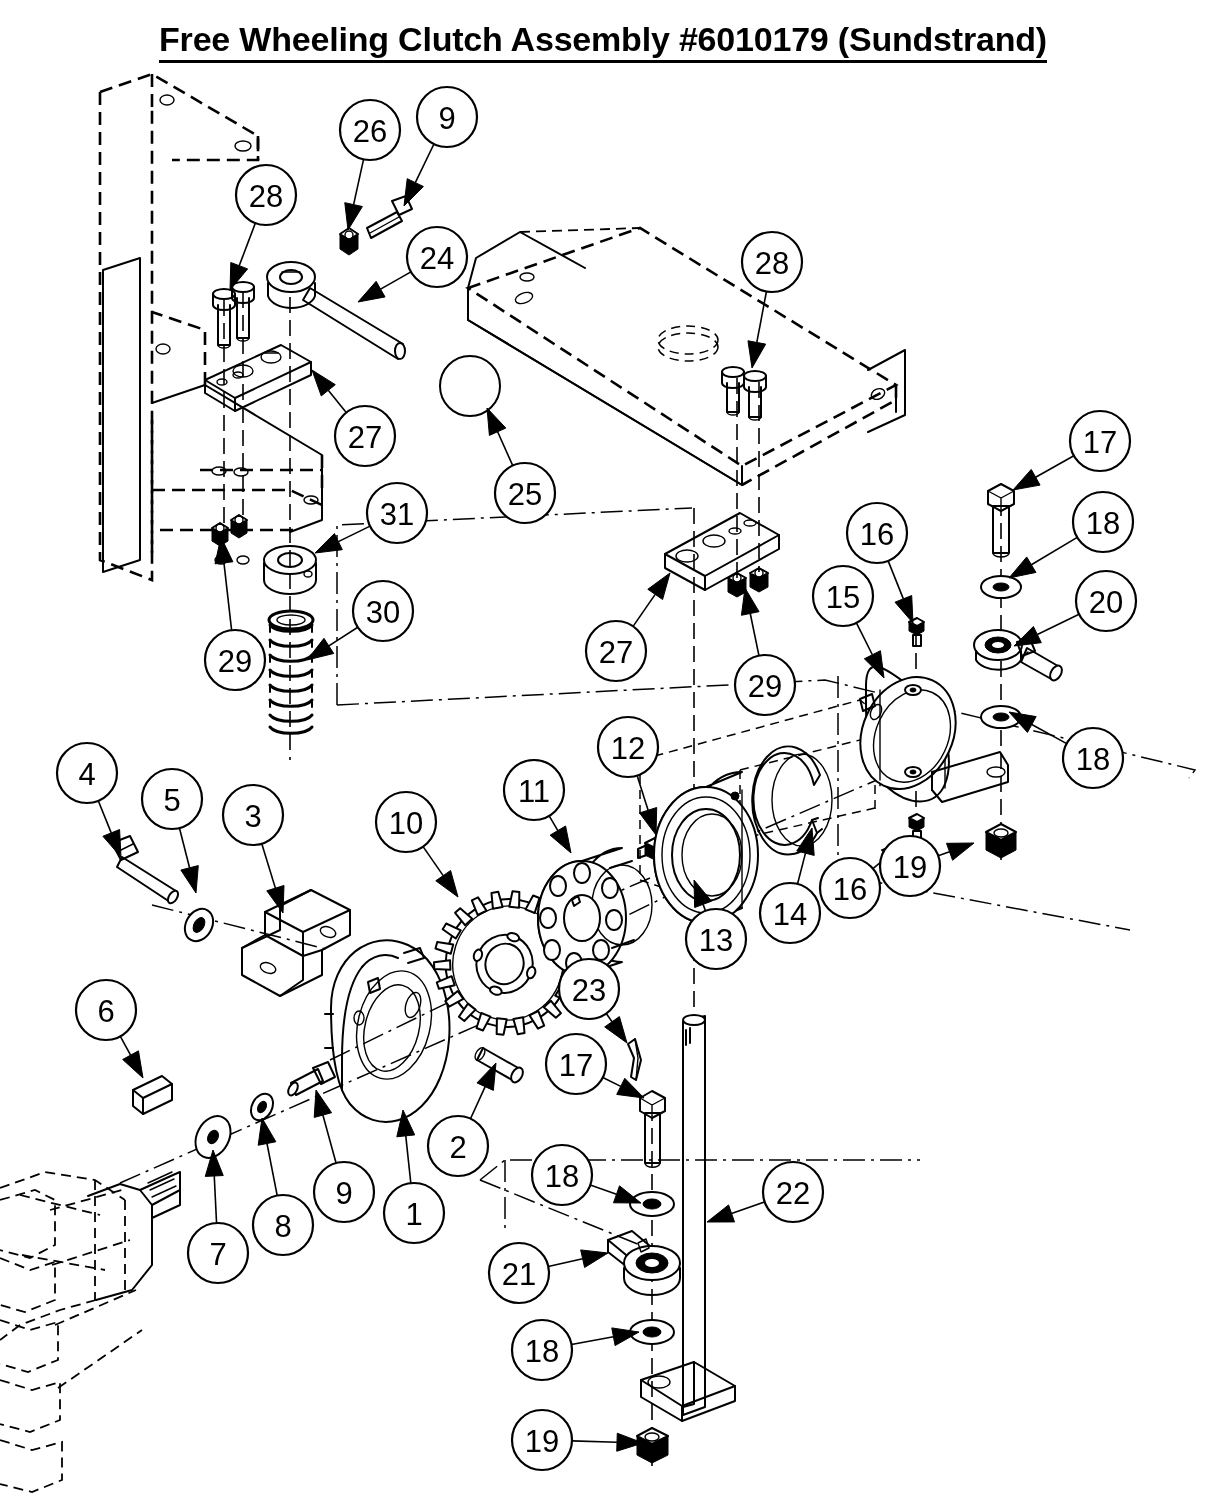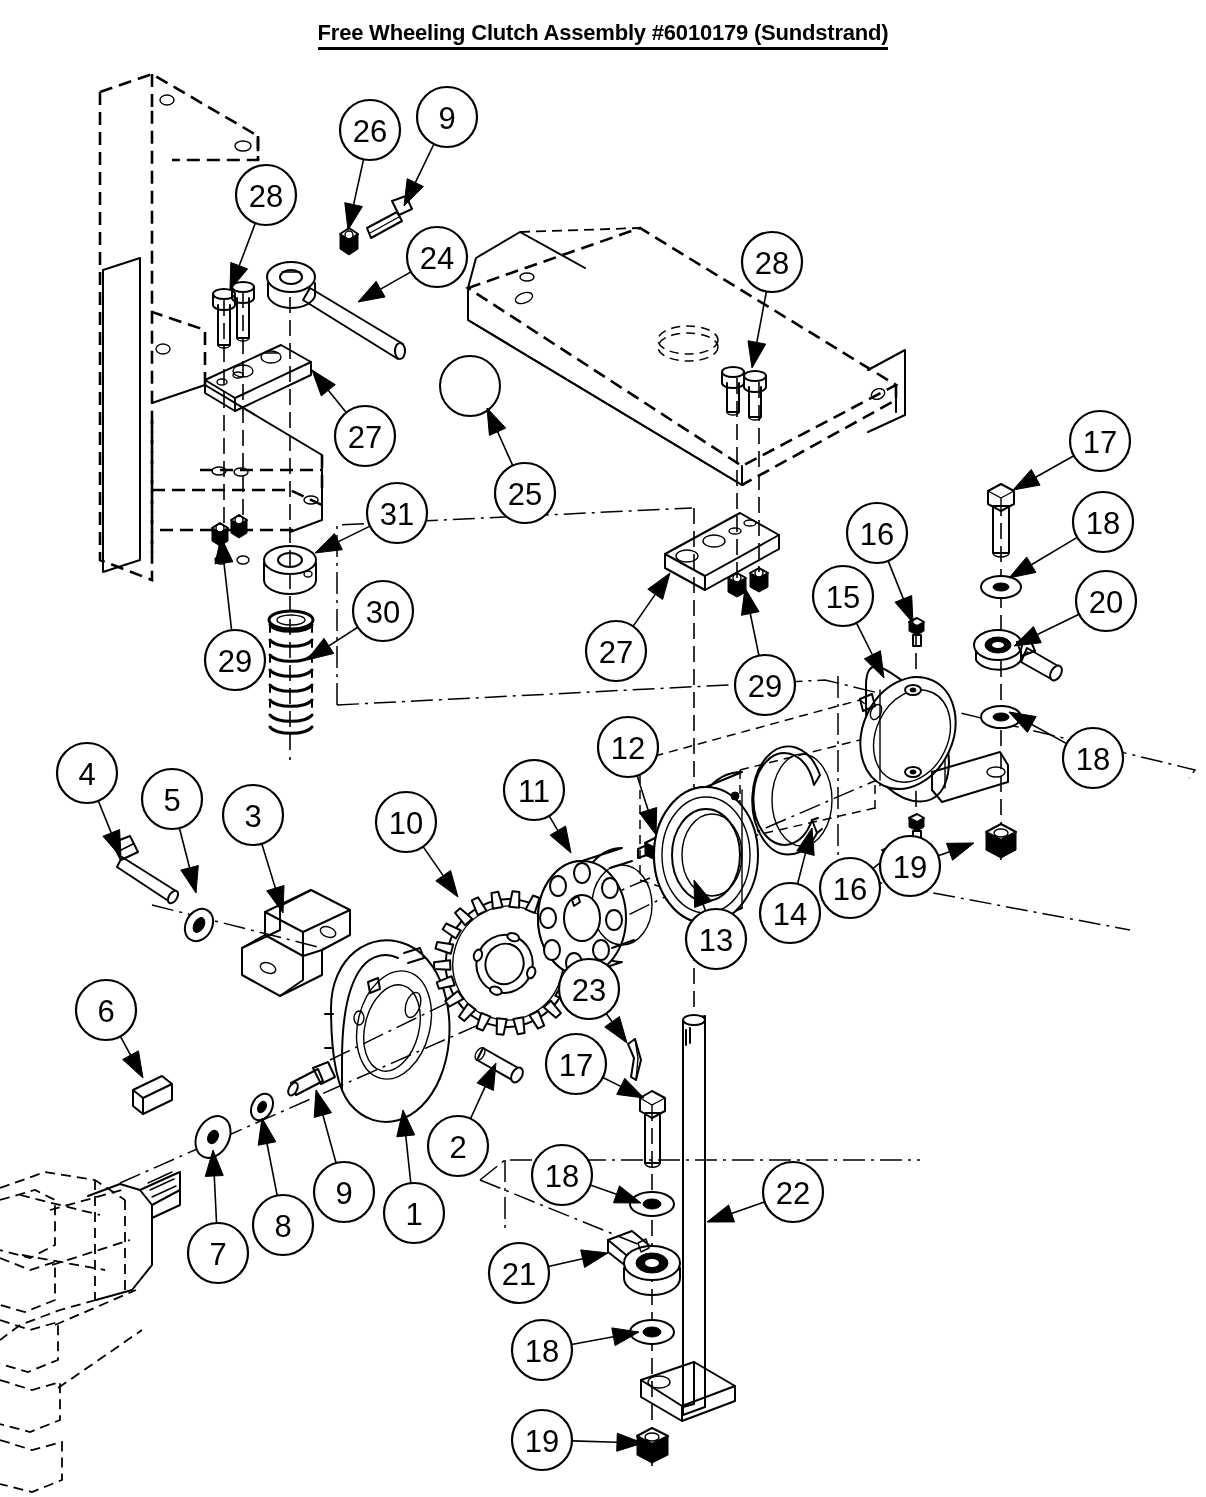--- a/index.html
+++ b/index.html
@@ -1,20 +1,20 @@
 <!DOCTYPE html>
 <html><head>
 <meta charset="utf-8">
 <style>
   html,body{margin:0;padding:0;background:#fff;}
   body{width:1206px;height:1497px;position:relative;overflow:hidden;
        font-family:"Liberation Sans",sans-serif;}
   #sheet{position:absolute;left:0;top:0;width:1206px;height:1497px;background:#fff;}
   #title{position:absolute;left:0;top:20px;width:1206px;text-align:center;
-         font-size:22px;font-weight:bold;color:#000;letter-spacing:-0.2px;}
+         font-size:34px;font-weight:bold;color:#000;letter-spacing:-0.2px;}
   #title span{border-bottom:3px solid #000;padding-bottom:2px;}
   svg{position:absolute;left:0;top:0;}
   .ln{fill:none;stroke:#000;stroke-width:2;stroke-linecap:round;stroke-linejoin:round;}
   .lnT{fill:none;stroke:#000;stroke-width:1.4;stroke-linecap:round;stroke-linejoin:round;}
   .lnH{fill:none;stroke:#000;stroke-width:3;stroke-linecap:round;stroke-linejoin:round;}
   .fillW{fill:#fff;stroke:#000;stroke-width:2;stroke-linejoin:round;}
   .fillK{fill:#000;stroke:#000;stroke-width:1;}
   .dash{fill:none;stroke:#000;stroke-width:2.6;stroke-dasharray:13 7;stroke-linecap:butt;}
   .dashT{fill:none;stroke:#000;stroke-width:1.8;stroke-dasharray:10 6;stroke-linecap:butt;}
   .dashThin{fill:none;stroke:#000;stroke-width:1.5;stroke-dasharray:9 6;}

